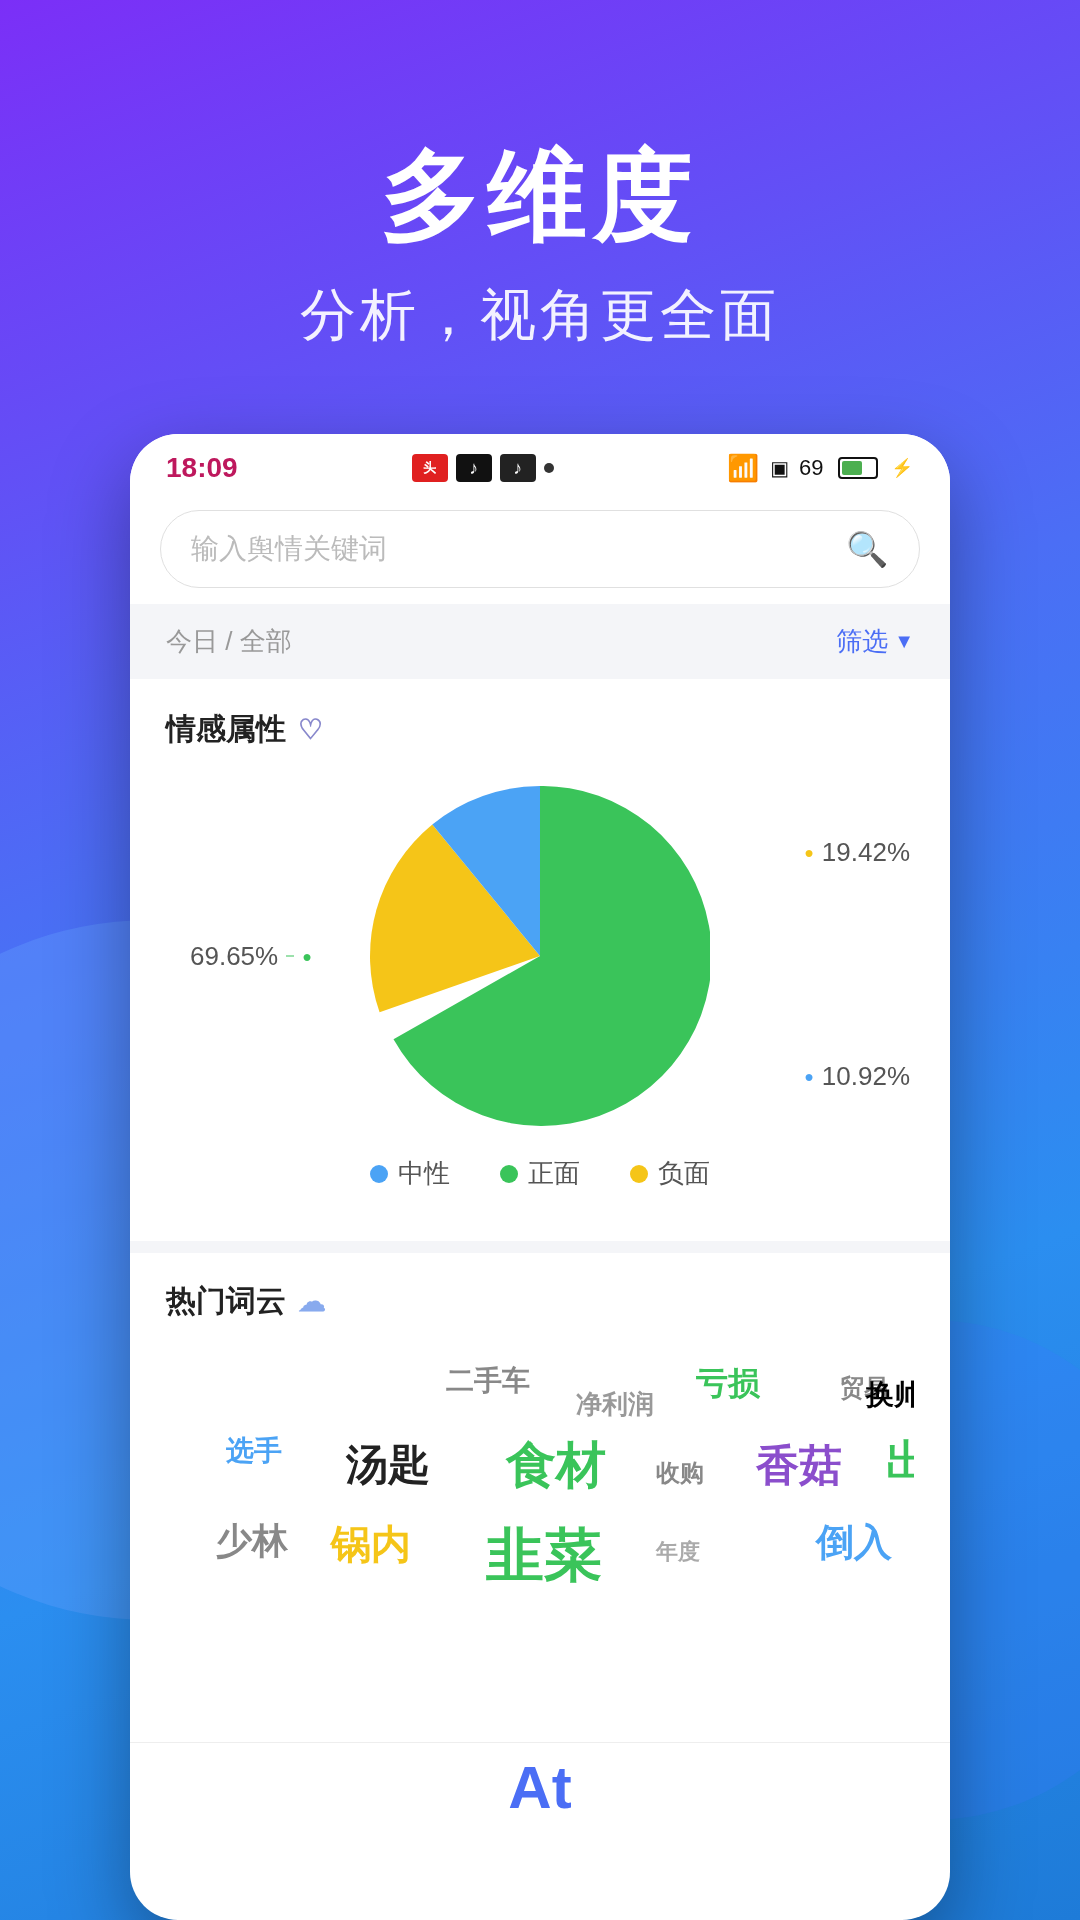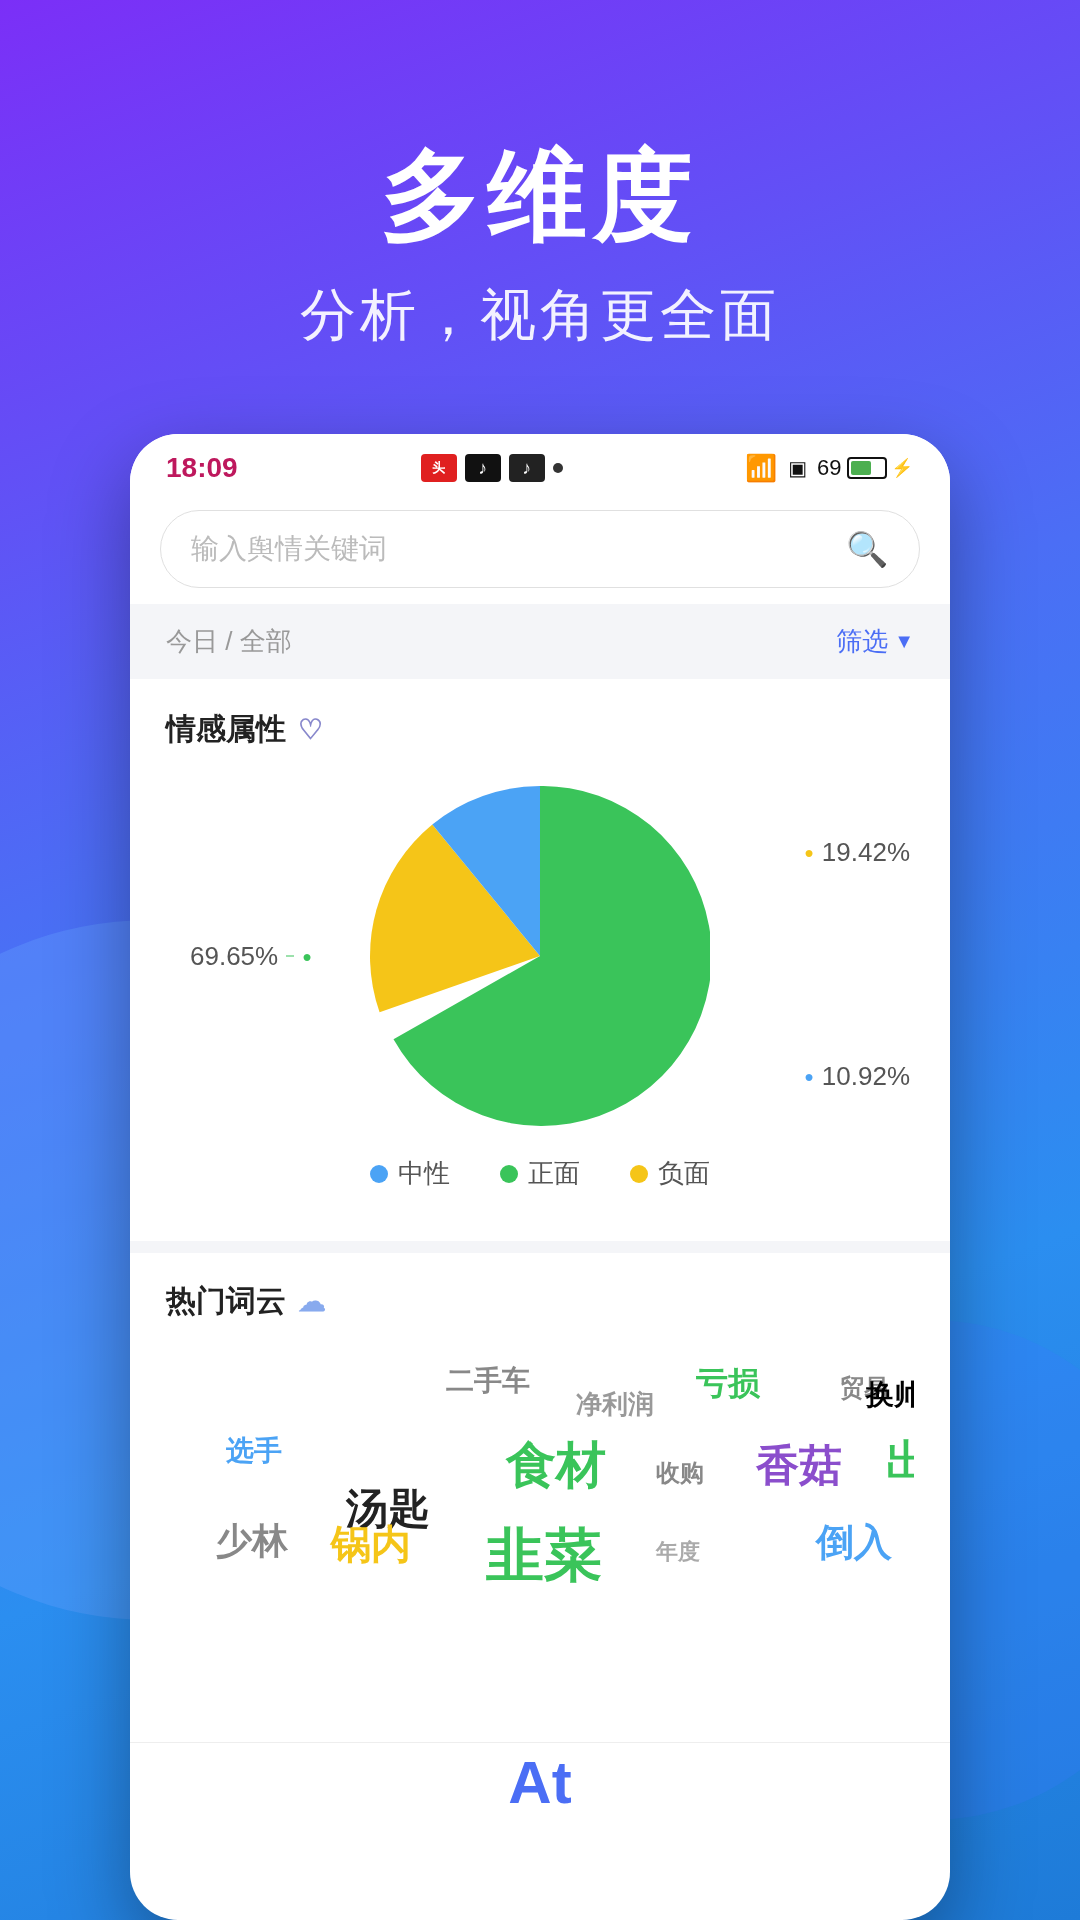--- a/index.html
+++ b/index.html
@@ -93,21 +93,21 @@
     .dot-indicator { width: 10px; height: 10px; border-radius: 50%; background: #333; }
     .status-right {
       display: flex;
       align-items: center;
       gap: 10px;
     }
     .wifi-icon { font-size: 26px; color: #111; }
     .battery-box {
       display: flex;
       align-items: center;
-      gap: 5px;
+      gap: 14px;
     }
     .battery-rect {
       border: 2px solid #111;
       border-radius: 4px;
       width: 40px;
       height: 22px;
       position: relative;
       display: flex;
       align-items: center;
       padding: 2px;
@@ -266,21 +266,21 @@
       font-weight: 600;
       white-space: nowrap;
     }
 
     
     .bottom-area {
       height: 80px;
       background: #fff;
       border-top: 1px solid #eee;
       display: flex;
-      align-items: center;
+      align-items: flex-end;
       justify-content: center;
     }
 
     
     svg.pie {
       width: 340px;
       height: 340px;
     }
   </style>
 </head>
@@ -391,21 +391,21 @@
       <span class="cloud-icon">☁</span>
     </div>
     <div class="word-cloud" id="word-cloud-container">
 
     <span class="word" style="left: 280px; top: 20px; font-size: 28px; color: rgb(136, 136, 136);">二手车</span>
         <span class="word" style="left: 410px; top: 45px; font-size: 26px; color: rgb(153, 153, 153);">净利润</span>
         <span class="word" style="left: 530px; top: 20px; font-size: 32px; color: rgb(58, 196, 90);">亏损</span>
         <span class="word" style="left: 630px; top: 30px; font-size: 24px; color: rgb(136, 136, 136); margin-left: 44px;">贸易</span>
         <span class="word" style="left: 700px; top: 34px; font-size: 28px; color: #000000;">换帅</span>
         <span class="word" style="left: 60px; top: 90px; font-size: 28px; color: rgb(75, 163, 245);">选手</span>
-        <span class="word" style="left: 180px; top: 95px; font-size: 42px; color: rgb(34, 34, 34); margin-top: 44px;">汤匙</span>
+        <span class="word" style="left: 180px; top: 95px; font-size: 42px; color: rgb(34, 34, 34);">汤匙</span>
         <span class="word" style="left: 340px; top: 90px; font-size: 50px; color: rgb(58, 196, 90);">食材</span>
         <span class="word" style="left: 490px; top: 115px; font-size: 24px; color: rgb(136, 136, 136);">收购</span>
         <span class="word" style="left: 590px; top: 95px; font-size: 43px; color: rgb(139, 78, 204);">香菇</span>
         <span class="word" style="left: 720px; top: 90px; font-size: 44px; color: rgb(58, 196, 90);">出锅</span>
         <span class="word" style="left: 50px; top: 175px; font-size: 36px; color: rgb(136, 136, 136);">少林</span>
         <span class="word" style="left: 165px; top: 175px; font-size: 40px; color: rgb(245, 197, 24);">锅内</span>
         <span class="word" style="left: 320px; top: 175px; font-size: 58px; color: rgb(58, 196, 90);">韭菜</span>
         <span class="word" style="left: 490px; top: 195px; font-size: 22px; color: rgb(170, 170, 170);">年度</span>
         <span class="word" style="left: 650px; top: 175px; font-size: 38px; color: rgb(75, 163, 245);">倒入</span>
       </div>

